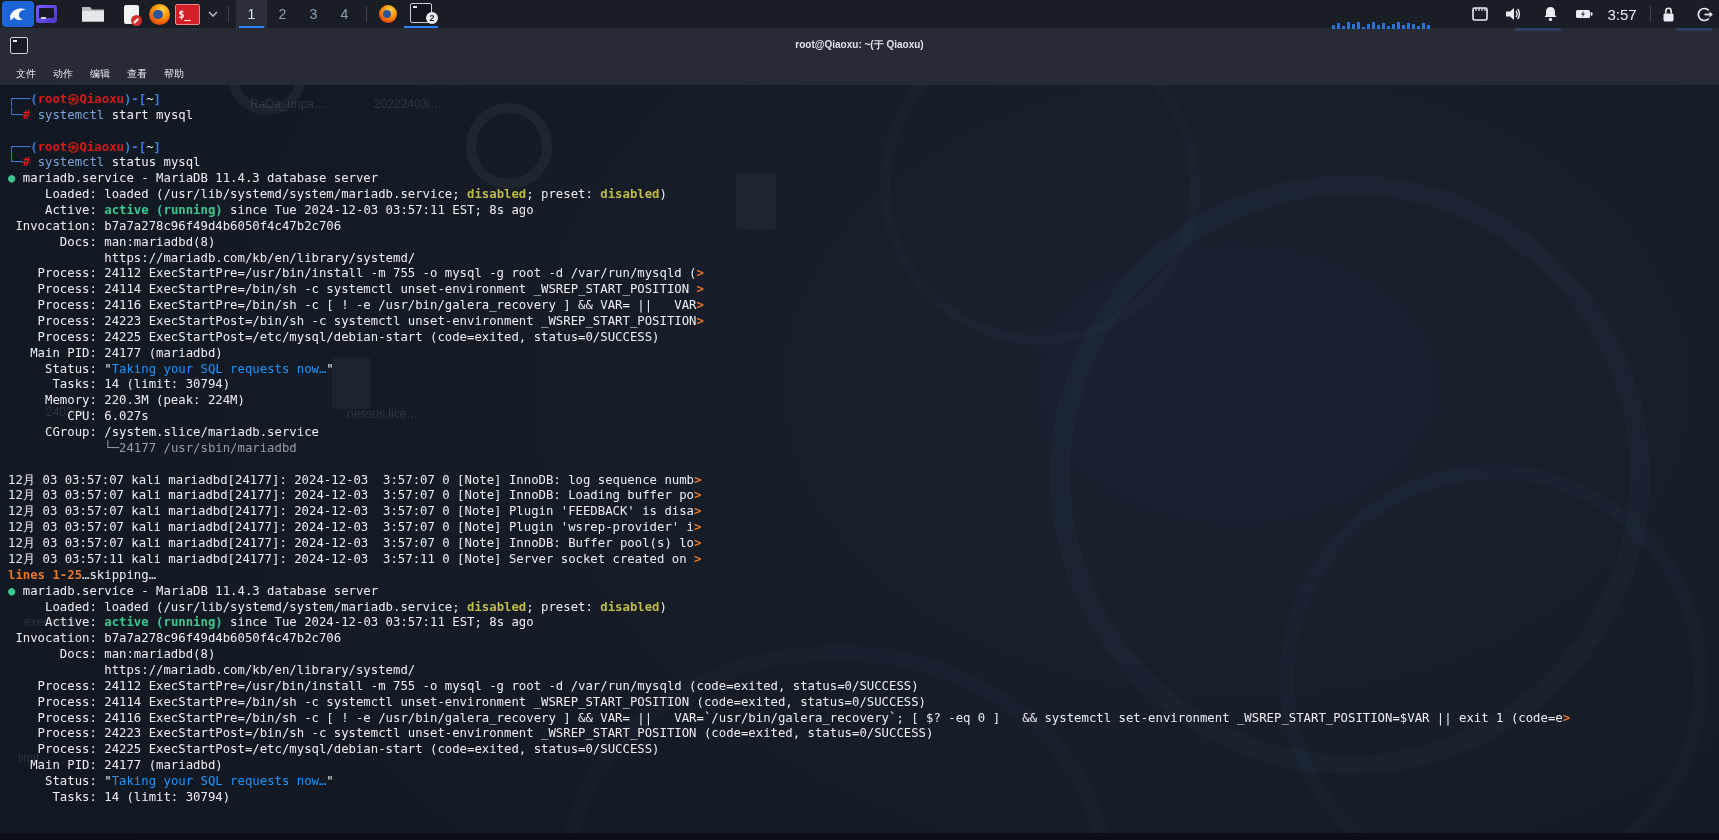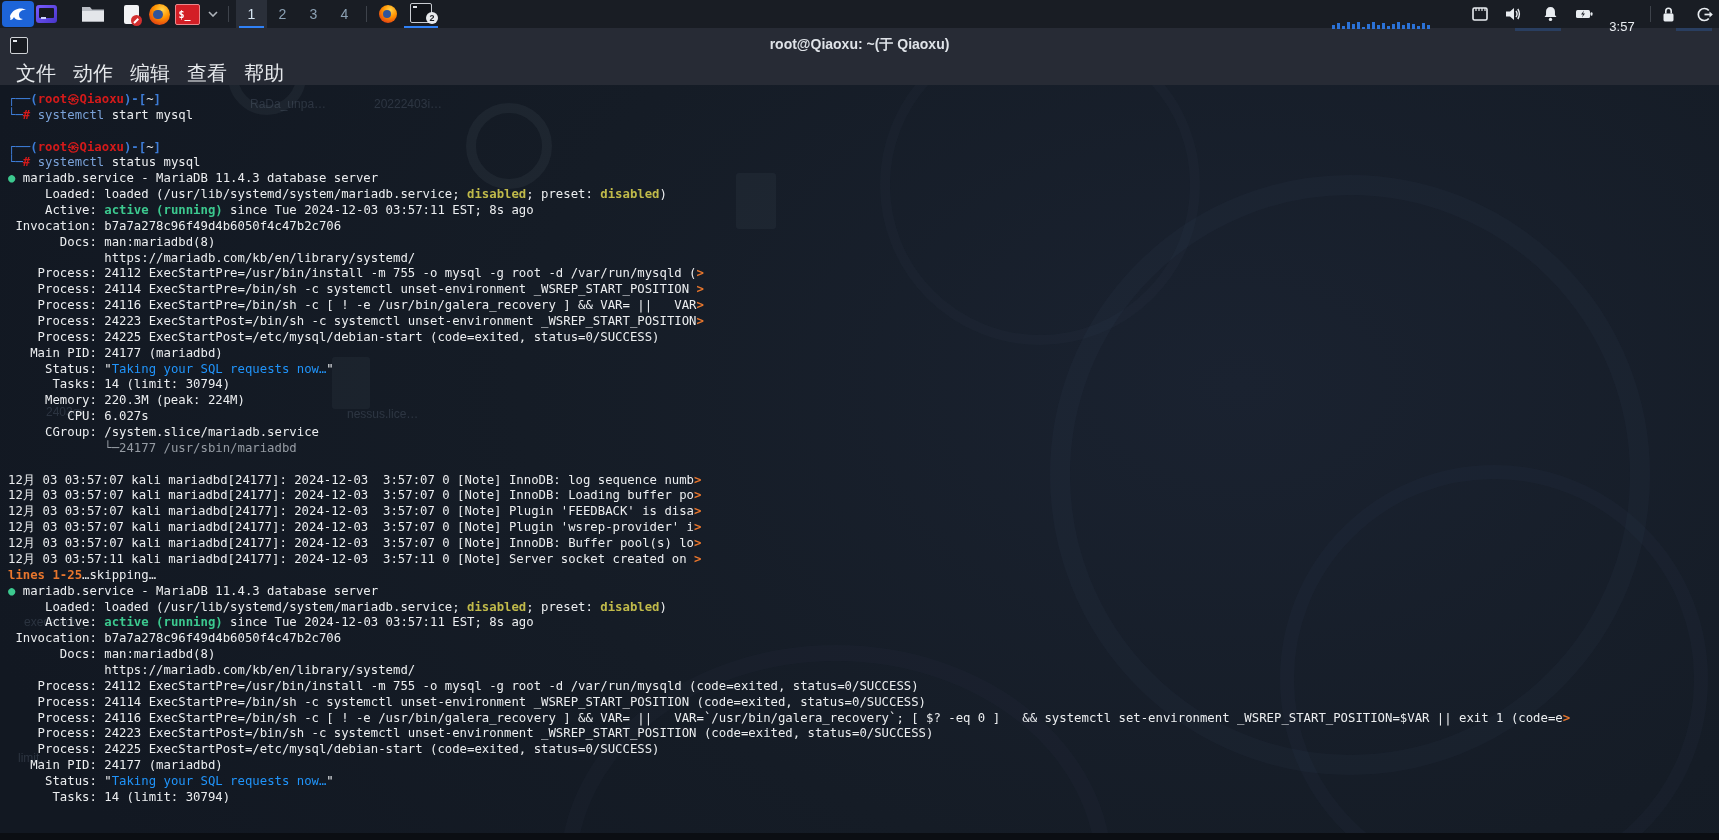--- a/index.html
+++ b/index.html
@@ -42,40 +42,40 @@
   #tray-term .tt-box{position:absolute;left:6px;top:1px;width:20px;height:18px;background:#11141a;
     border:1.5px solid #c9ccd2;border-radius:2px;}
   #tray-term .tt-mark{position:absolute;left:9px;top:4px;width:4px;height:2px;background:#dfe3e8;}
   #tray-term .tt-badge{position:absolute;right:0px;top:10px;width:12px;height:12px;border-radius:50%;
     background:#e8eaed;color:#1a1d23;font-size:9px;font-weight:bold;display:flex;align-items:center;justify-content:center;}
   #tray-term .tt-underline{position:absolute;left:0;bottom:0;width:34px;height:2px;background:#2f81f7;}
   #activity-graph{position:absolute;left:1332px;top:22px;width:150px;height:7px;display:flex;align-items:flex-end;gap:2px;opacity:.85;}
   #activity-graph i{display:block;width:3px;background:#2f81f7;}
   .tb-dash{position:absolute;top:28px;height:3px;background:rgba(47,129,247,.45);}
   .tray{position:absolute;top:2px;height:24px;display:flex;align-items:center;justify-content:center;}
-  #clock{position:absolute;left:1600px;top:12px;width:44px;height:28px;color:#e9edf1;font-size:13px;
+  #clock{position:absolute;left:1600px;top:0;width:44px;height:28px;color:#e9edf1;font-size:15px;
     display:flex;align-items:center;justify-content:center;}
   svg.t{display:block;}
 
   
   #titlebar{position:absolute;left:0;top:28px;width:1719px;height:34px;background:#272b35;z-index:20;}
   #tb-appicon{position:absolute;left:10px;top:9px;width:16px;height:15px;background:#171a20;
     border:1px solid #cfd2d6;border-radius:2px;}
   #tb-appicon::after{content:"";position:absolute;left:2px;top:2px;width:4px;height:2px;background:#e6e9ed;}
   #win-title{position:absolute;left:0;right:0;top:0;height:34px;display:flex;align-items:center;justify-content:center;
-    color:#dfe3e8;font-size:14px;font-weight:bold;}
+    color:#dfe3e8;font-size:10px;font-weight:bold;}
   .winbtn{position:absolute;top:36px;width:22px;height:22px;border-radius:50%;background:#3a4050;}
   #btn-min{left:1642px;} #btn-max{left:1666px;}
   #btn-close{left:1691px;background:#2f80e8;display:flex;align-items:center;justify-content:center;
     color:#141925;font-size:13px;font-weight:bold;}
 
   
   #menubar{position:absolute;left:0;top:62px;width:1719px;height:23px;background:#272b35;
     display:flex;align-items:center;gap:17px;padding-left:16px;z-index:20;}
-  .menu-item{color:#e6e9ec;font-size:20px;}
+  .menu-item{color:#e6e9ec;font-size:10px;}
 
   
   #terminal{position:absolute;left:0;top:85px;width:1719px;height:748px;
     background:radial-gradient(1300px 900px at 72% 40%,#1a2230 0%,#151c26 55%,#121822 100%);overflow:hidden;}
   .swirl{position:absolute;border-radius:50%;pointer-events:none;}
   #sw1{left:1050px;top:90px;width:560px;height:560px;border:20px solid rgba(100,125,160,.05);}
   #sw2{left:1280px;top:380px;width:400px;height:400px;border:14px solid rgba(100,125,160,.045);}
   #sw3{left:560px;top:560px;width:520px;height:420px;border:16px solid rgba(100,125,160,.035);}
   #sw4{left:880px;top:-60px;width:300px;height:300px;border:10px solid rgba(100,125,160,.04);}
   .ghost-ring{position:absolute;border-radius:50%;border:10px solid rgba(150,165,185,.07);}

